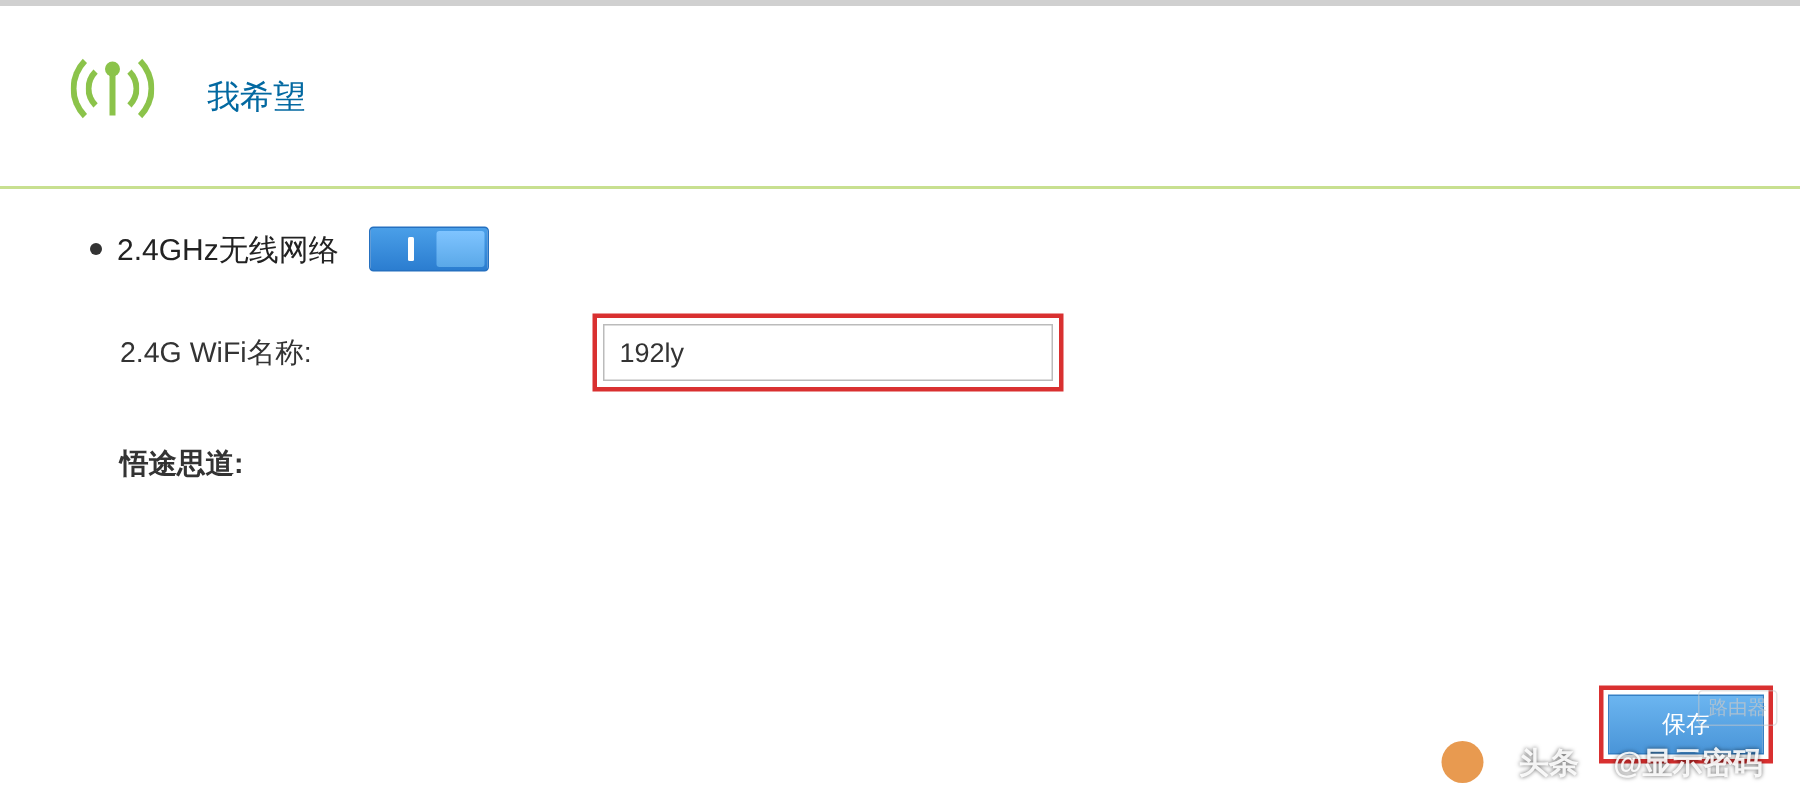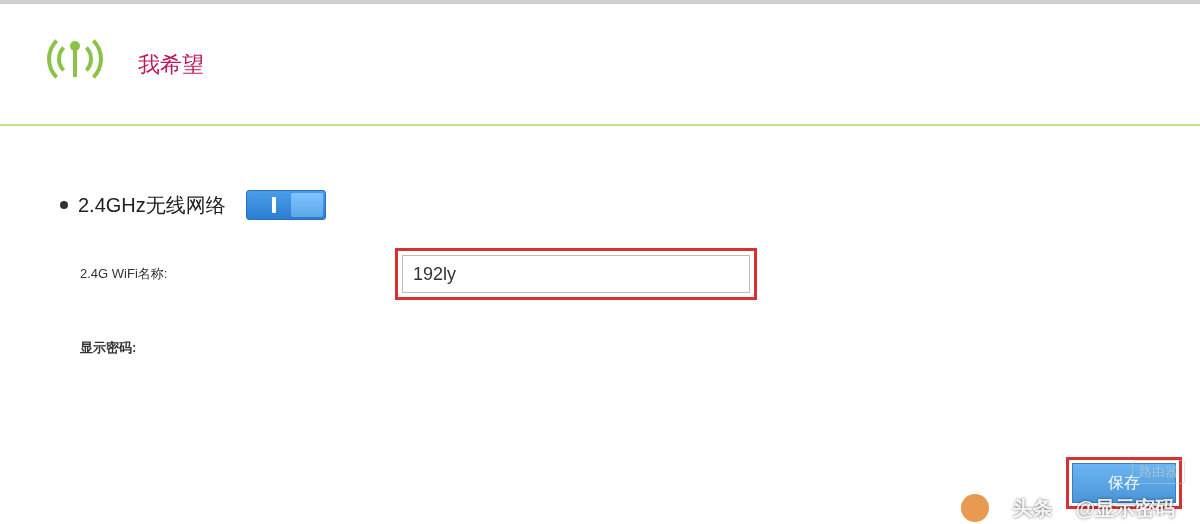--- a/index.html
+++ b/index.html
@@ -70,28 +70,27 @@
       top: 12px;
     }
     .wifi-icon .arc2 {
       width: 56px;
       height: 56px;
       left: 7px;
       top: 2px;
     }
     .header-text {
       margin-left: 18px;
-      color: #be185d;
+      color: #0369a1;
       font-size: 22px;
       line-height: 1.5;
       font-family: Liberation Serif, serif;
     }
     .content {
       padding: 25px 0 0 60px;
-      margin-top: 39px;
     }
     .row {
       display: flex;
       align-items: center;
       margin-bottom: 28px;
       min-height: 40px;
     }
     .bullet-row {
       display: flex;
       align-items: center;
@@ -131,34 +130,34 @@
     .toggle-handle {
       position: absolute;
       right: 2px;
       width: 32px;
       height: 24px;
       background: linear-gradient(to bottom, #7fc4ff, #5aa8e8);
       border-radius: 2px;
     }
     .label {
       width: 335px;
-      font-size: 13px;
+      font-size: 19px;
       color: #333;
       padding-left: 20px;
     }
     .label-bold {
       font-weight: bold;
     }
     .highlight-box {
       border: 3px solid #d93030;
       padding: 4px;
       display: inline-block;
     }
     .text-input {
-      width: 348px;
+      width: 300px;
       height: 38px;
       border: 1px solid #bbb;
       padding: 0 10px;
       font-size: 18px;
       color: #333;
       outline: none;
     }
     .checkbox {
       width: 14px;
       height: 14px;
@@ -247,21 +246,21 @@
   </div>
 
   <div class="row">
     <div class="label">2.4G WiFi名称:</div>
     <div class="highlight-box">
       <input type="text" class="text-input" value="192ly" style="">
     </div>
   </div>
 
   <div class="row">
-    <div class="label label-bold">显示密码:</div>
+    <div class="label label-bold">悟途思道:</div>
   </div>
 
 
 
 </div>
 
 <div class="save-btn-wrap">
   <div class="save-btn">
     <span>保存</span>
   </div>

